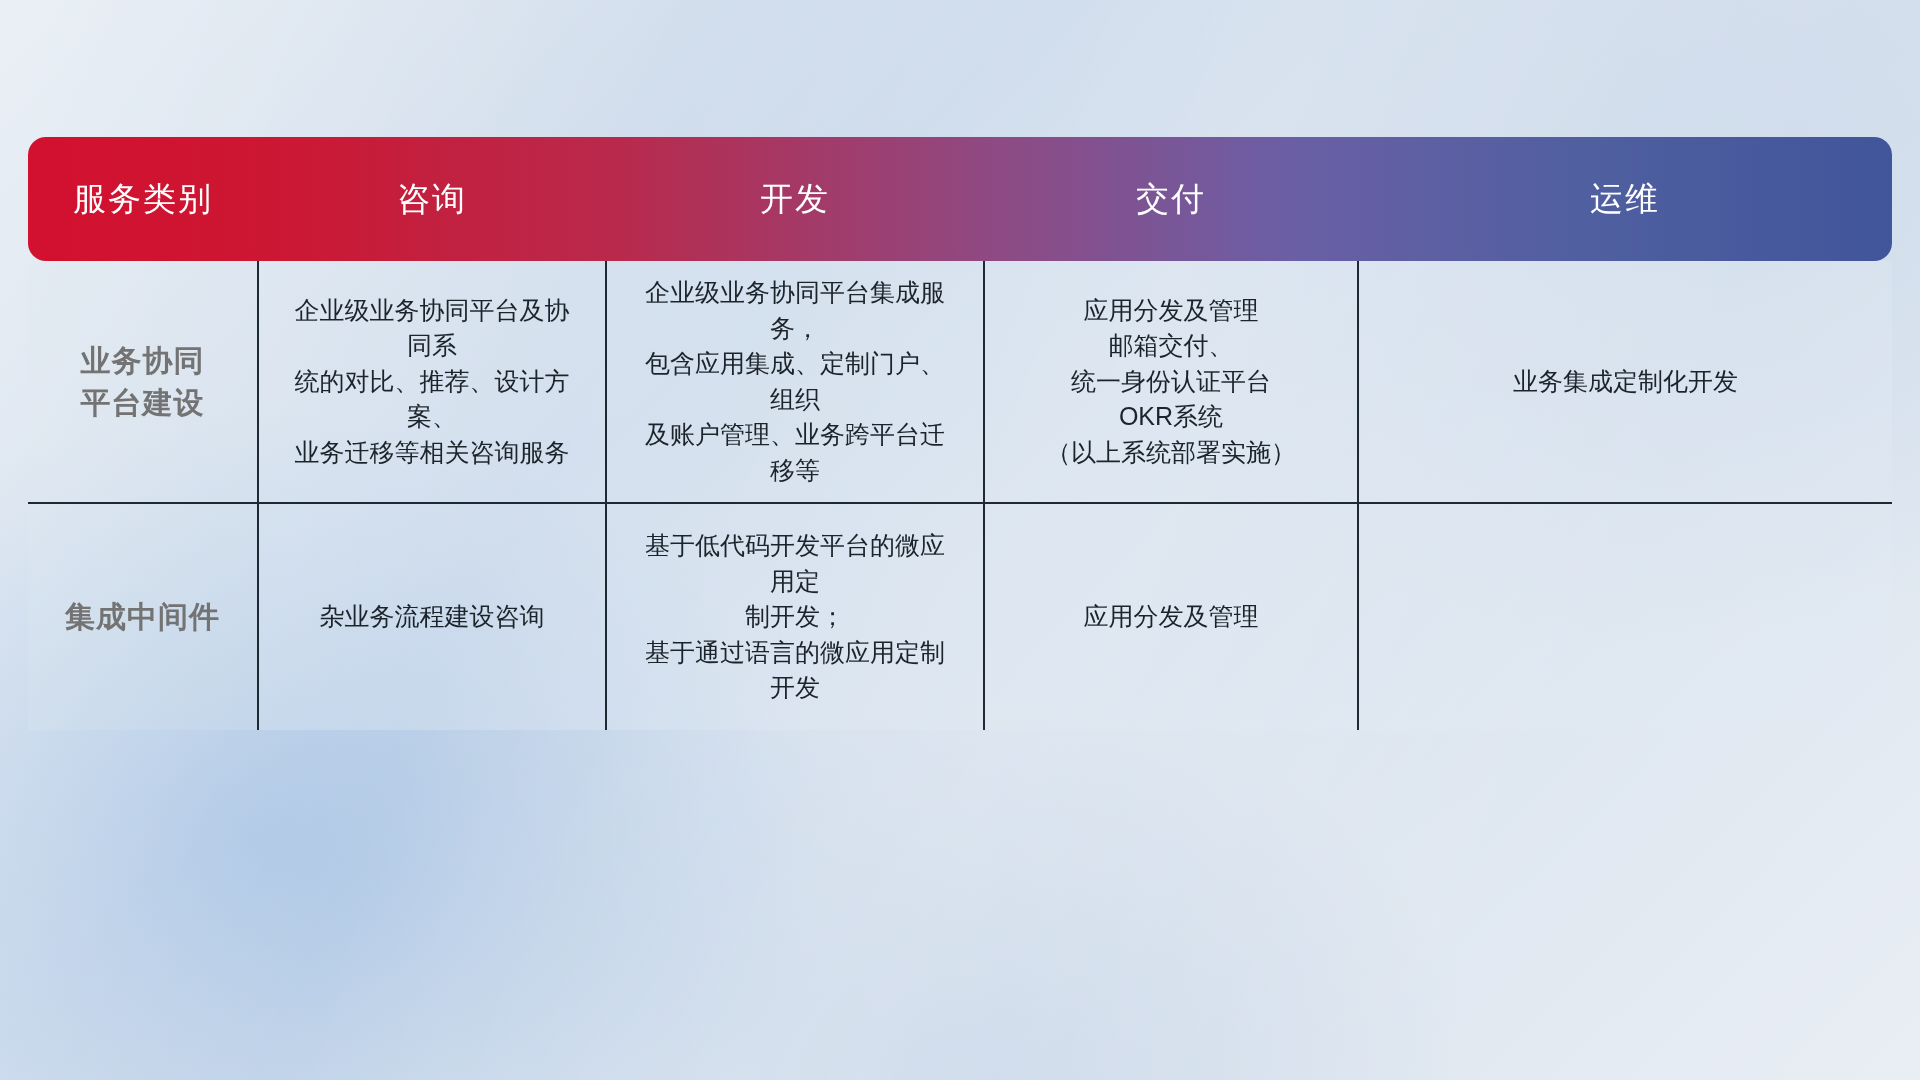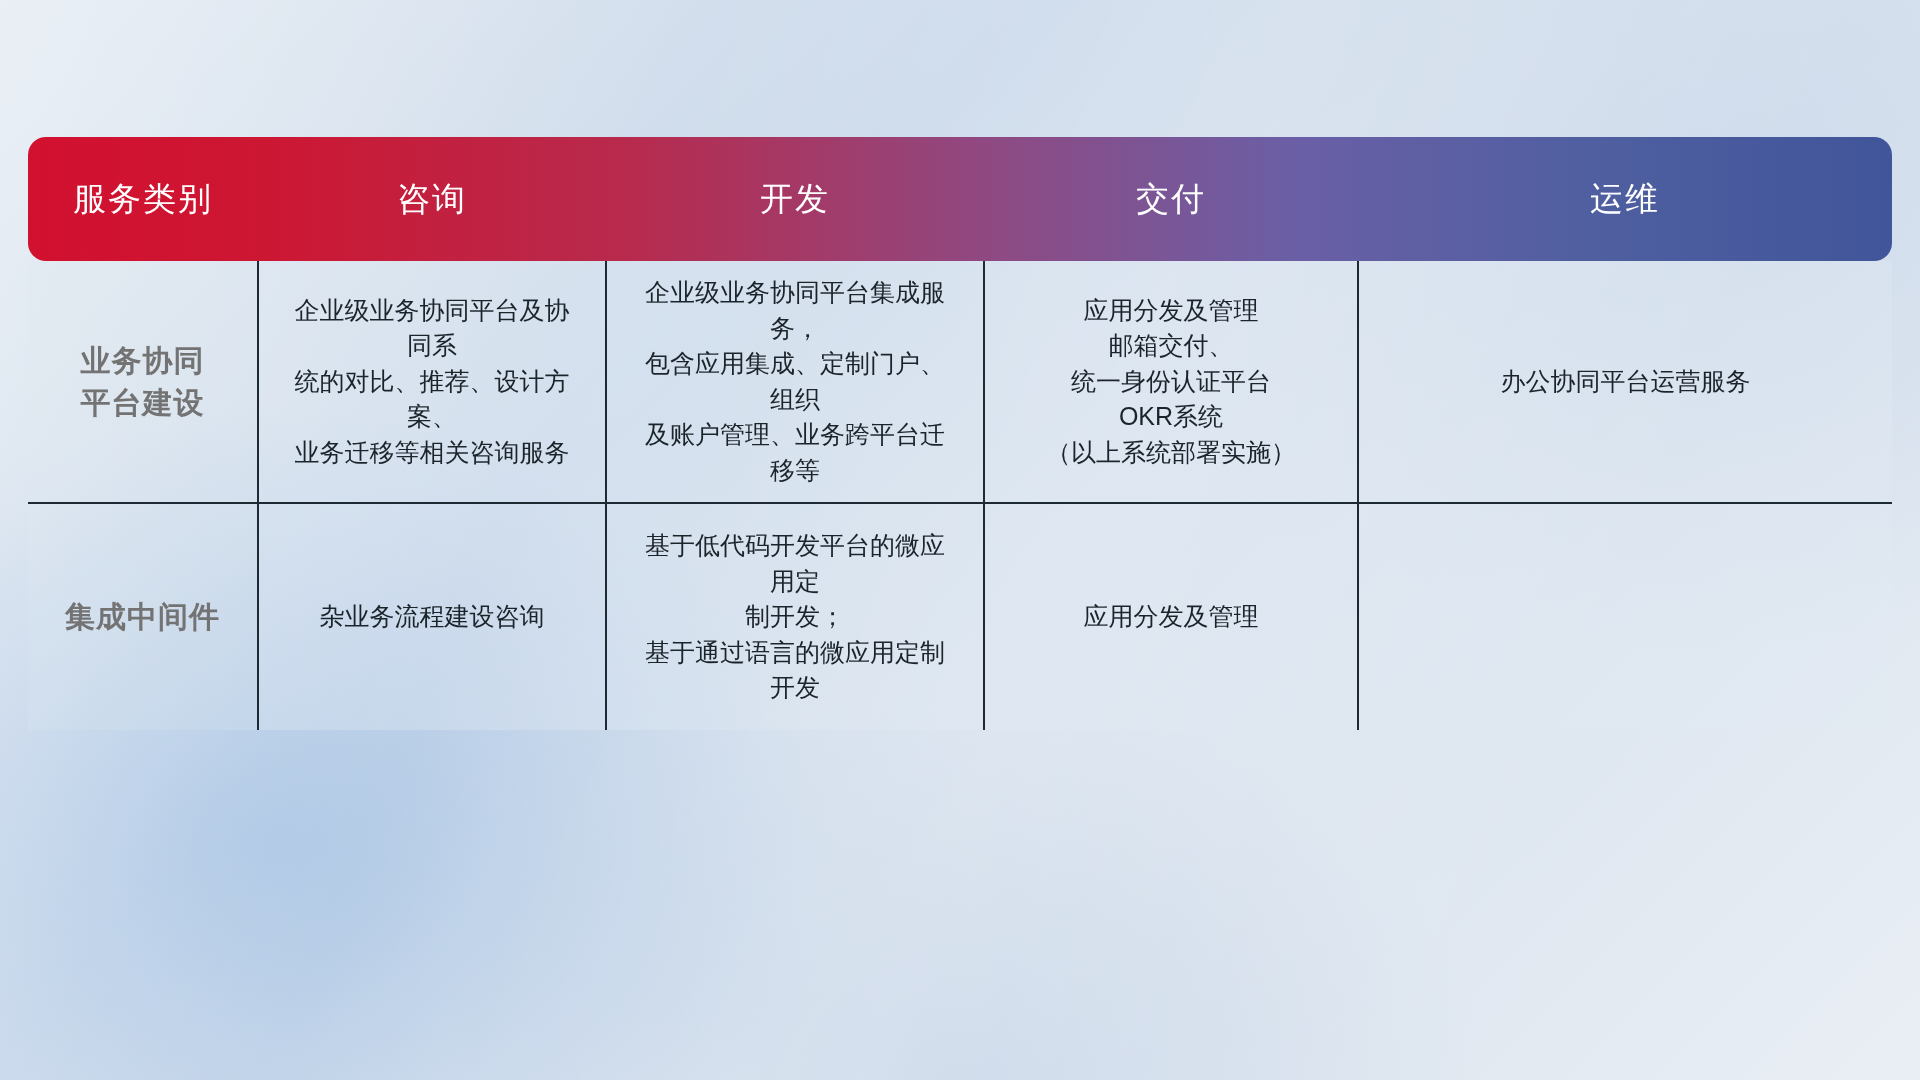--- a/index.html
+++ b/index.html
@@ -168,21 +168,21 @@
 及账户管理、业务跨平台迁移等</div>
         </td>
         <td>
           <div class="cell-text">应用分发及管理
 邮箱交付、
 统一身份认证平台
 OKR系统
 （以上系统部署实施）</div>
         </td>
         <td>
-          <div class="cell-text">办公协同平台运营服务</div>
+          <div class="cell-text">业务集成定制化开发</div>
         </td>
       </tr>
       <tr class="r3">
         <td>
           <div class="cat cell-text">集成中间件</div>
         </td>
         <td>
           <div class="cell-text">杂业务流程建设咨询</div>
         </td>
         <td>

